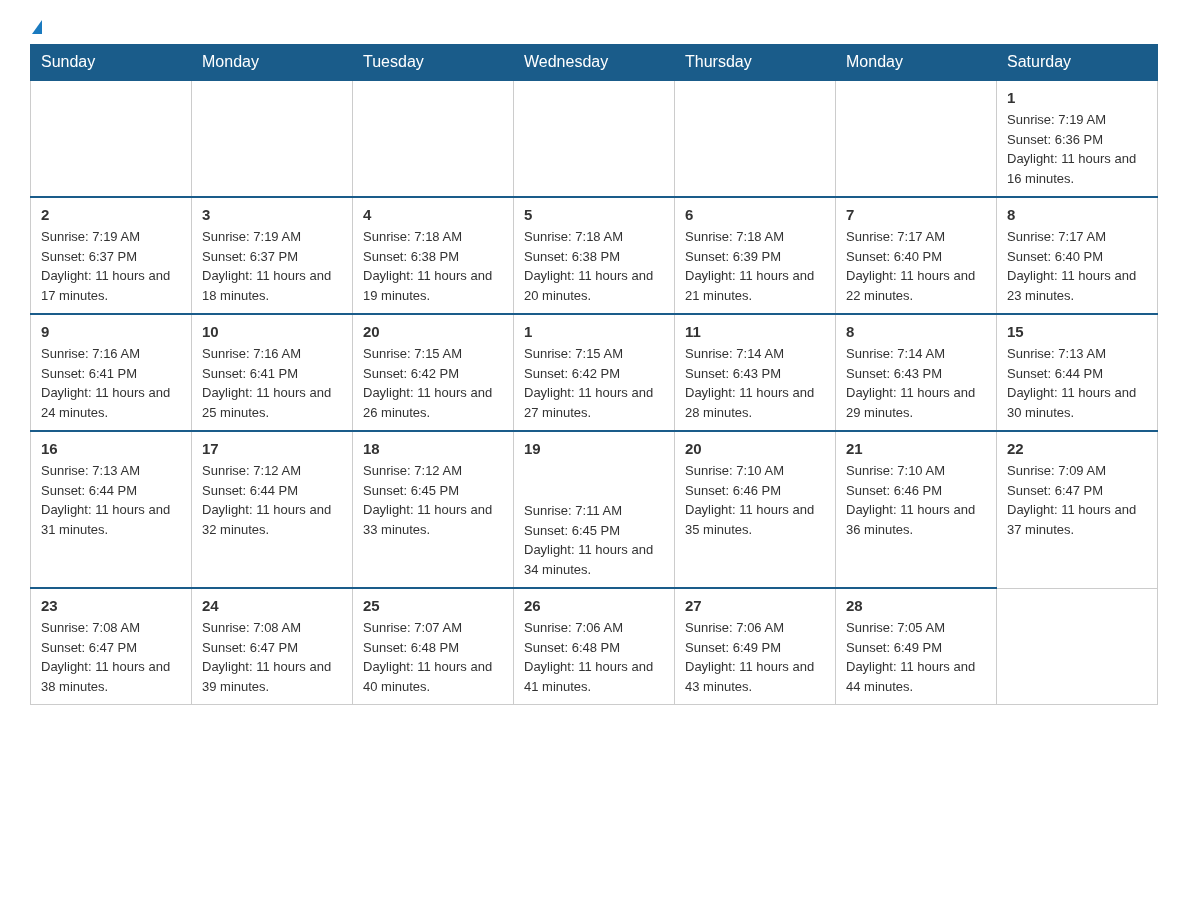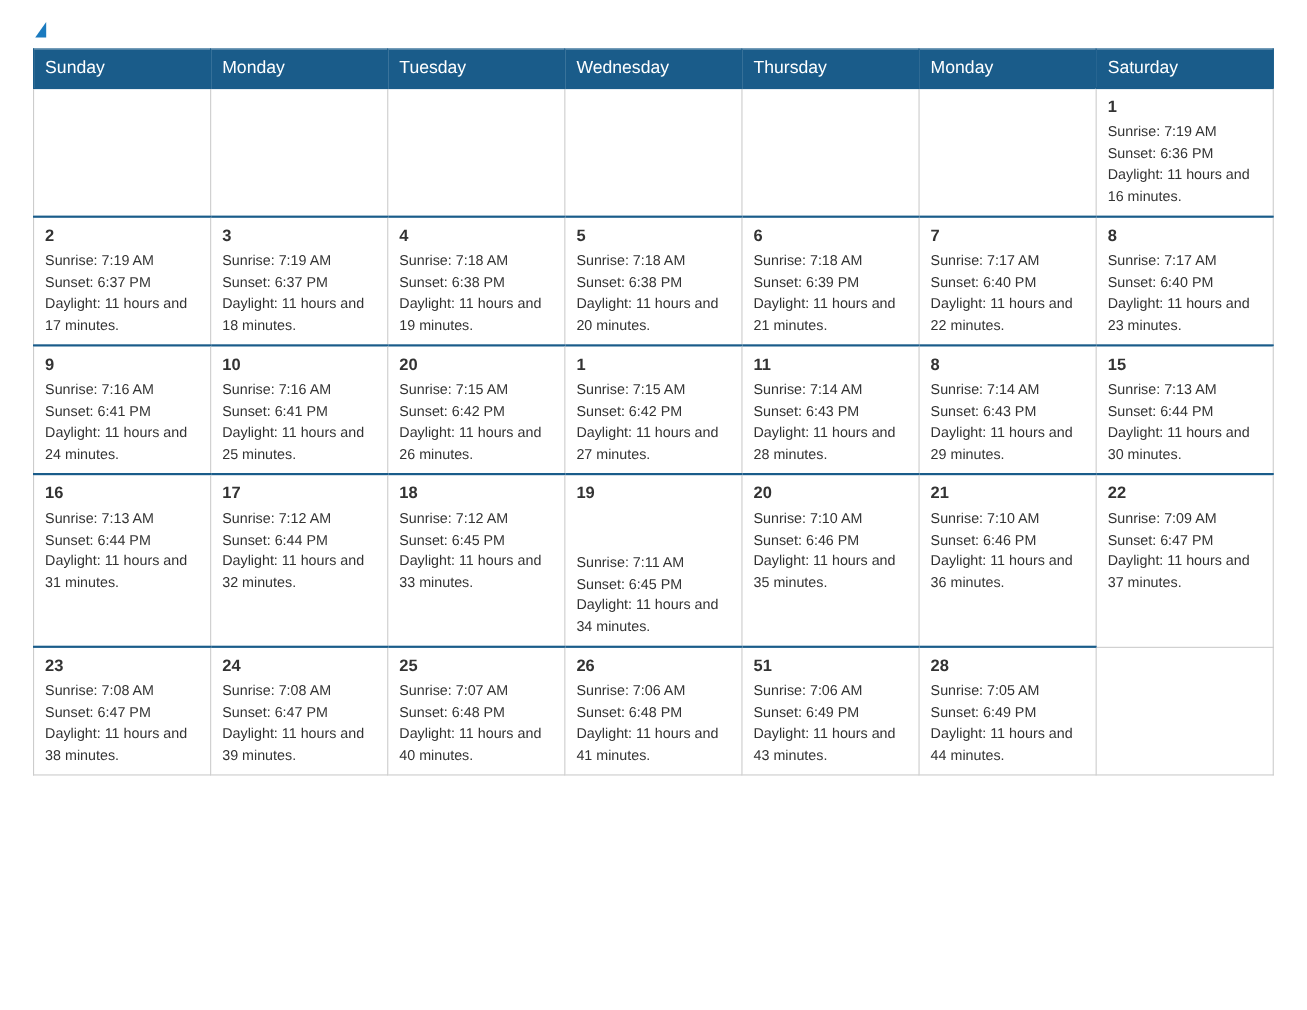--- a/index.html
+++ b/index.html
@@ -290,21 +290,21 @@
 Sunset: 6:48 PM
 Daylight: 11 hours and 40 minutes.</div>
         </td>
         <td>
           <span class="day-number">26</span>
           <div class="day-info" style="white-space: pre-line;">Sunrise: 7:06 AM
 Sunset: 6:48 PM
 Daylight: 11 hours and 41 minutes.</div>
         </td>
         <td>
-          <span class="day-number">51</span>
+          <span class="day-number">27</span>
           <div class="day-info" style="white-space: pre-line;">Sunrise: 7:06 AM
 Sunset: 6:49 PM
 Daylight: 11 hours and 43 minutes.</div>
         </td>
         <td>
           <span class="day-number">28</span>
           <div class="day-info" style="white-space: pre-line;">Sunrise: 7:05 AM
 Sunset: 6:49 PM
 Daylight: 11 hours and 44 minutes.</div>
         </td>

